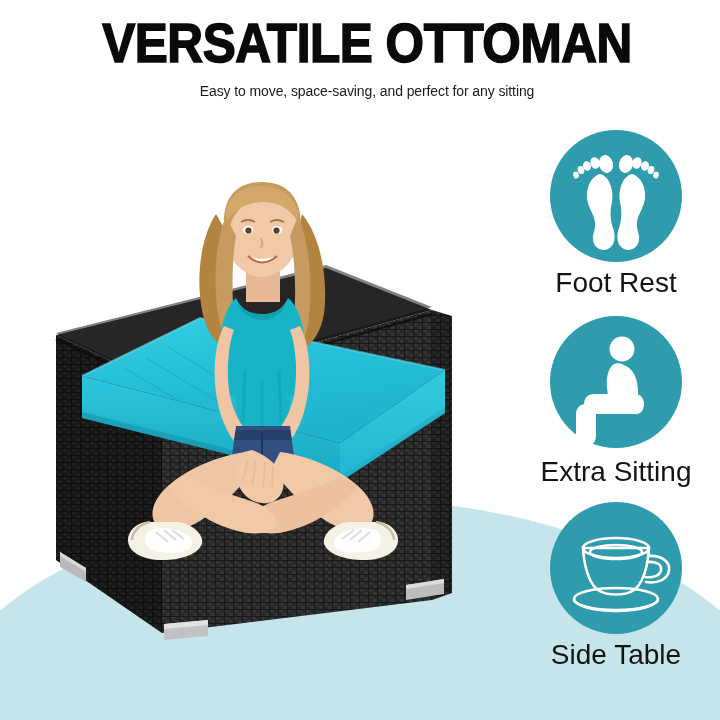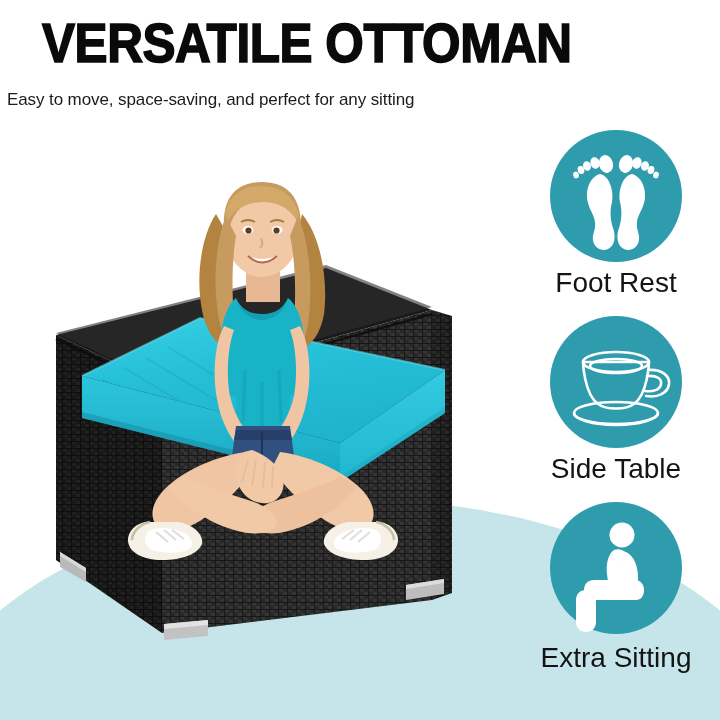--- a/index.html
+++ b/index.html
@@ -23,40 +23,40 @@
     top: 500px;
     width: 900px;
     height: 460px;
     background: #c6e5ea;
     border-radius: 50% 50% 0 0 / 60% 60% 0 0;
   }
 
   
   .header {
     position: absolute;
-    left: 7px;
+    left: 17px;
     top: 0;
     width: 700px;
-    text-align: left;
+    text-align: center;
   }
   .title {
     margin: 14px 0 0 0;
     font-family: "Liberation Sans Narrow", "Liberation Sans", sans-serif;
     font-size: 55px;
     line-height: 58px;
     font-weight: 700;
     letter-spacing: -0.5px;
     color: #0a0a0a;
     transform: scaleX(0.9);
     transform-origin: center;
     -webkit-text-stroke: 1.6px #0a0a0a;
   }
   .subtitle {
-    margin: 16px 0 0 0;
-    font-size: 17px;
+    margin: 7px 0 0 0;
+    font-size: 14px;
     line-height: 24px;
     font-weight: 400;
     color: #1b1b1b;
     letter-spacing: -0.1px;
   }
 
   
   .product {
     position: absolute;
     left: 40px;
@@ -324,20 +324,45 @@
           <ellipse cx="76" cy="34" rx="7" ry="9" transform="rotate(14 76 34)" fill="#ffffff"></ellipse>
           <ellipse cx="87" cy="33" rx="4.6" ry="5.8" transform="rotate(14 87 33)" fill="#ffffff"></ellipse>
           <ellipse cx="95" cy="36" rx="3.9" ry="4.8" transform="rotate(14 95 36)" fill="#ffffff"></ellipse>
           <ellipse cx="101" cy="40" rx="3.3" ry="4.1" transform="rotate(14 101 40)" fill="#ffffff"></ellipse>
           <ellipse cx="106" cy="45" rx="2.8" ry="3.4" transform="rotate(14 106 45)" fill="#ffffff"></ellipse>
         </svg>
       </div>
       <div class="caption">Foot Rest</div>
     </div>
 
+    <div class="feature f3">
+      <div class="circle">
+        <svg viewBox="0 0 132 132">
+          <g fill="#ffffff">
+
+            <circle cx="72" cy="33" r="12.5"></circle>
+
+            <path d="M64 48 C58 52 56 62 57 72 L59 88 C59 93 64 96 69 95
+                     C74 94 77 90 76 85 L74 70 C73 62 74 56 78 52
+                     C74 48 68 46 64 48 Z"></path>
+
+            <path d="M76 50 C84 54 88 64 88 76 L88 90 C88 95 84 98 79 97
+                     C75 96 73 92 73 88 L73 72 C73 62 73 54 76 50 Z"></path>
+
+            <path d="M44 78 C38 78 34 82 34 88 C34 94 38 98 44 98 L86 98
+                     C91 98 94 94 94 88 C94 82 90 78 85 78 Z"></path>
+
+            <path d="M36 88 C30 88 26 92 26 98 L26 120 C26 126 30 130 36 130
+                     C42 130 46 126 46 120 L46 98 C46 92 42 88 36 88 Z"></path>
+          </g>
+        </svg>
+      </div>
+      <div class="caption">Extra Sitting</div>
+    </div>
+
     <div class="feature f2">
       <div class="circle">
         <svg viewBox="0 0 132 132">
           <g fill="none" stroke="#ffffff" stroke-width="2.6" stroke-linecap="round" stroke-linejoin="round">
 
             <path d="M33 46 C33 46 34 78 48 88 C56 94 76 94 84 88 C98 78 99 46 99 46 Z"></path>
 
             <ellipse cx="66" cy="46" rx="33" ry="10"></ellipse>
 
             <ellipse cx="66" cy="50" rx="26" ry="7"></ellipse>
@@ -346,39 +371,14 @@
             <path d="M97 60 C107 59 112 63 111 68 C110 74 103 76 95 75"></path>
 
             <ellipse cx="66" cy="97" rx="42" ry="11"></ellipse>
             <path d="M24 97 C24 103 42 109 66 109 C90 109 108 103 108 97"></path>
           </g>
         </svg>
       </div>
       <div class="caption">Side Table</div>
     </div>
 
-    <div class="feature f3">
-      <div class="circle">
-        <svg viewBox="0 0 132 132">
-          <g fill="#ffffff">
-
-            <circle cx="72" cy="33" r="12.5"></circle>
-
-            <path d="M64 48 C58 52 56 62 57 72 L59 88 C59 93 64 96 69 95
-                     C74 94 77 90 76 85 L74 70 C73 62 74 56 78 52
-                     C74 48 68 46 64 48 Z"></path>
-
-            <path d="M76 50 C84 54 88 64 88 76 L88 90 C88 95 84 98 79 97
-                     C75 96 73 92 73 88 L73 72 C73 62 73 54 76 50 Z"></path>
-
-            <path d="M44 78 C38 78 34 82 34 88 C34 94 38 98 44 98 L86 98
-                     C91 98 94 94 94 88 C94 82 90 78 85 78 Z"></path>
-
-            <path d="M36 88 C30 88 26 92 26 98 L26 120 C26 126 30 130 36 130
-                     C42 130 46 126 46 120 L46 98 C46 92 42 88 36 88 Z"></path>
-          </g>
-        </svg>
-      </div>
-      <div class="caption">Extra Sitting</div>
-    </div>
-
   </div>
 </div>
 
 </body></html>

